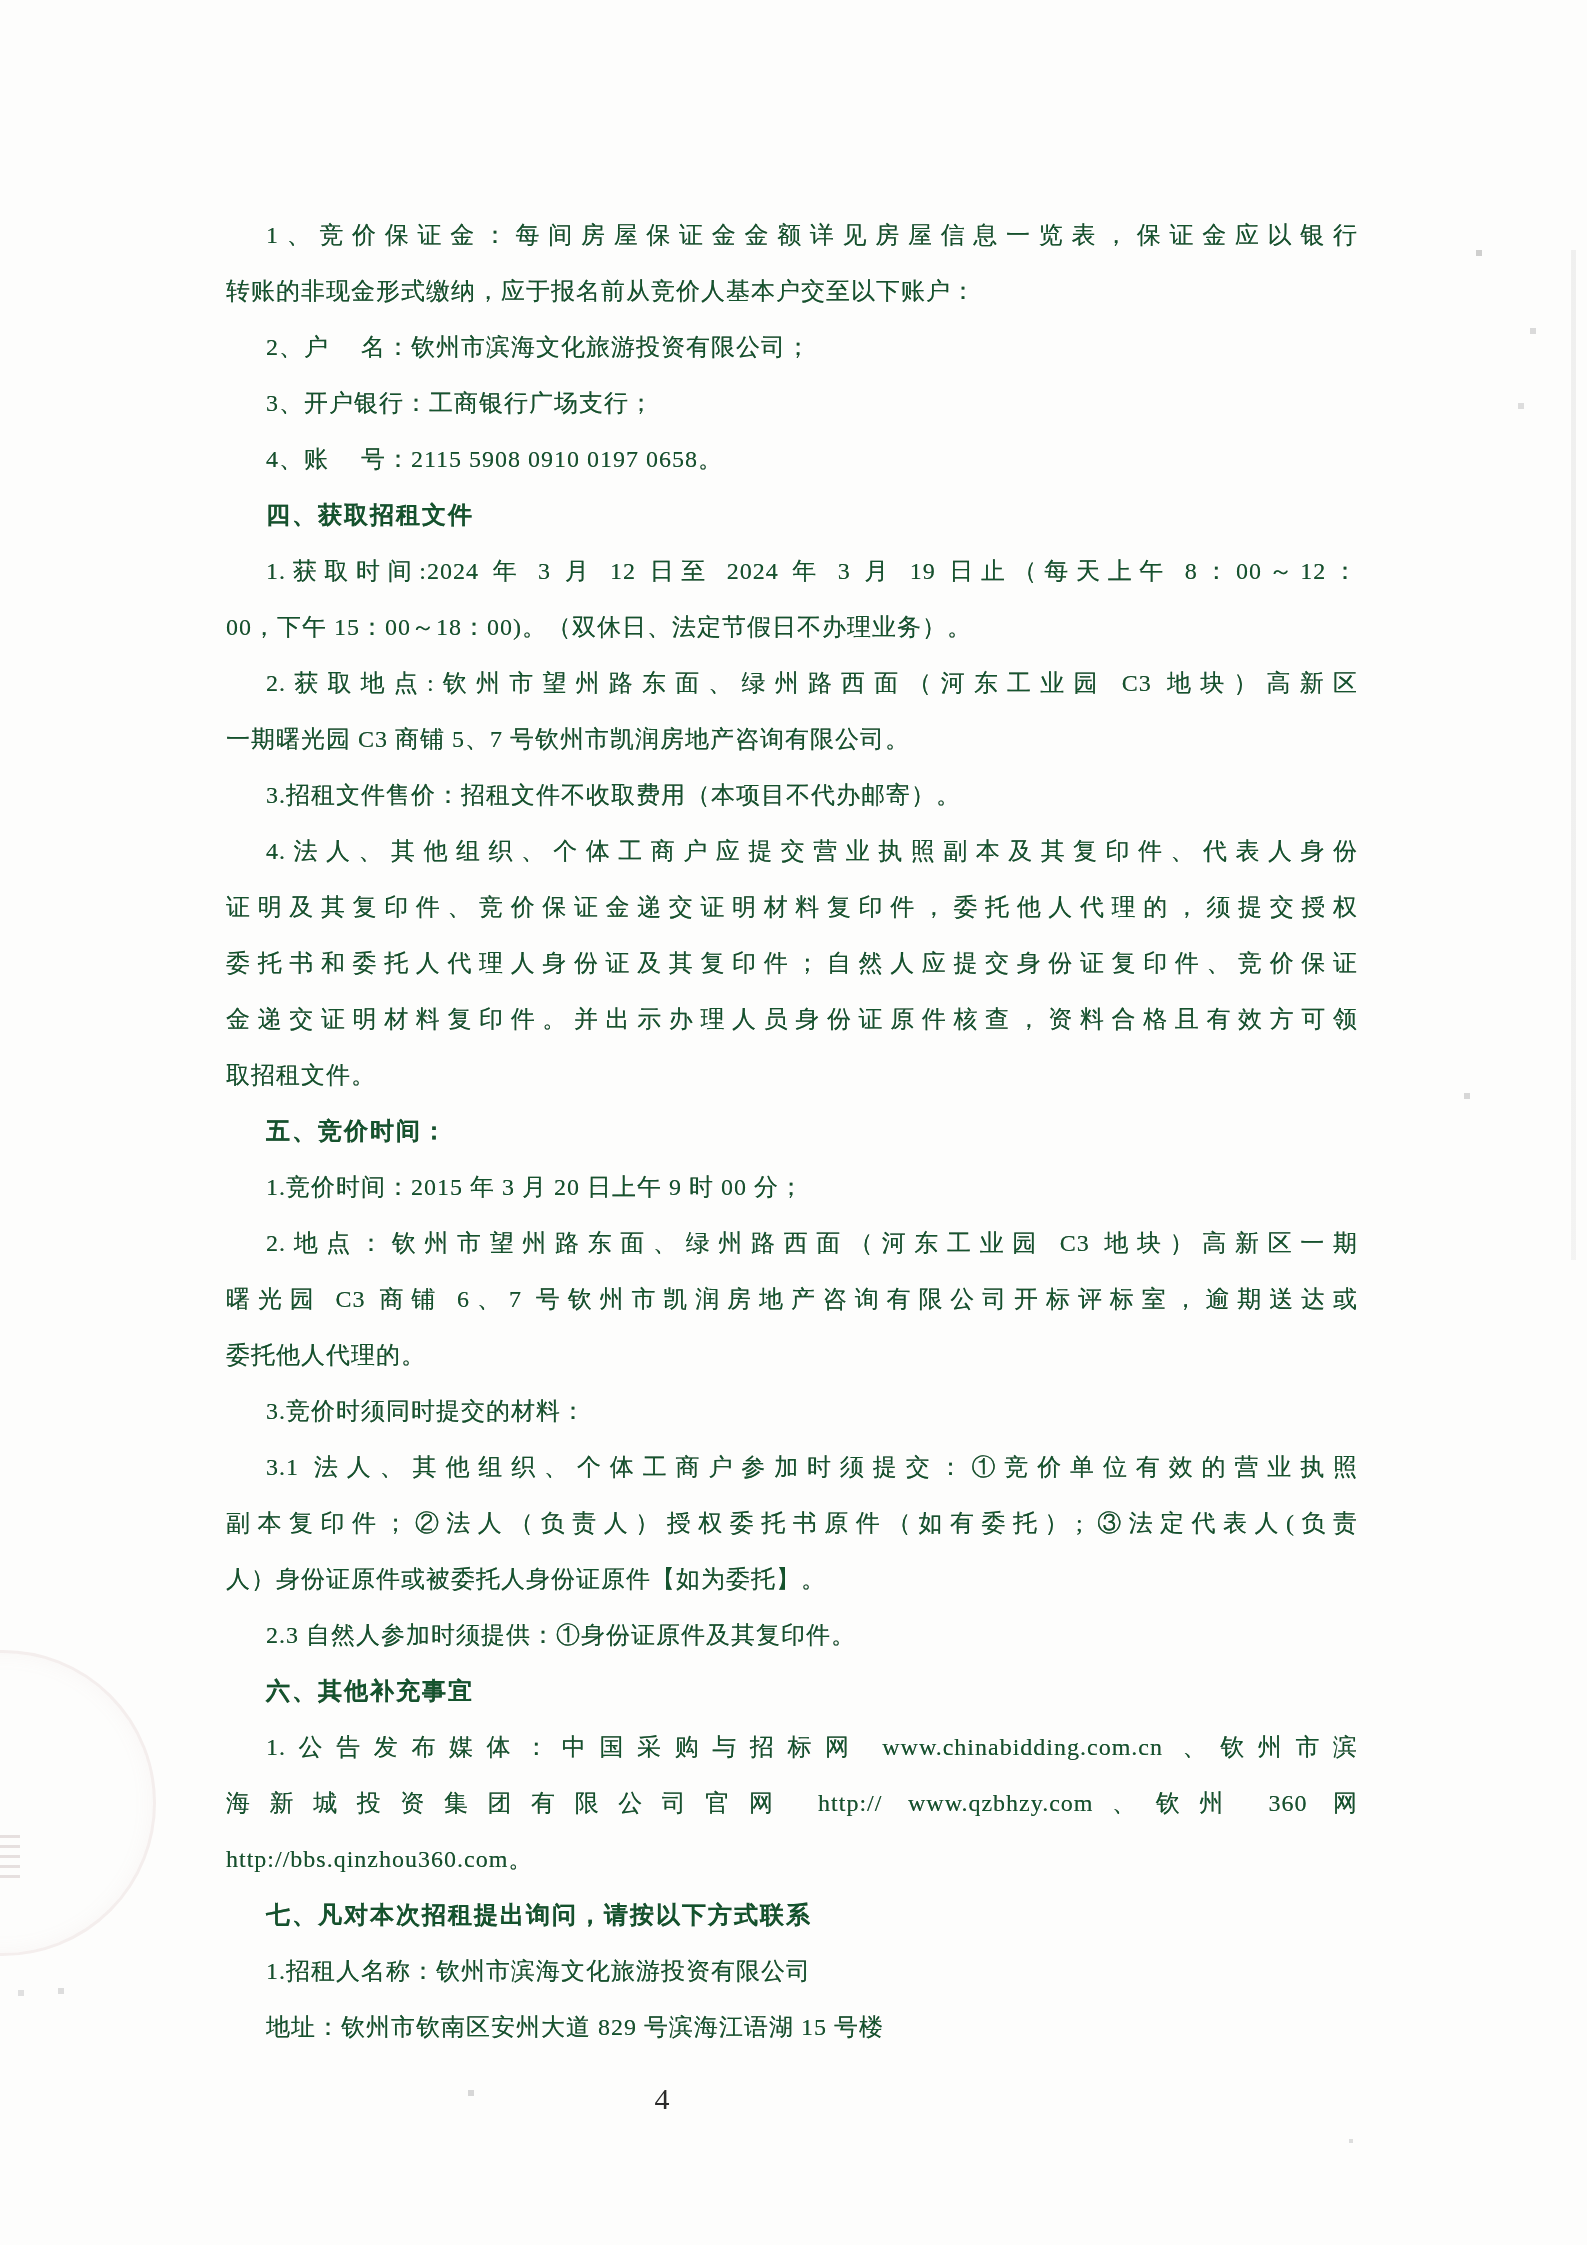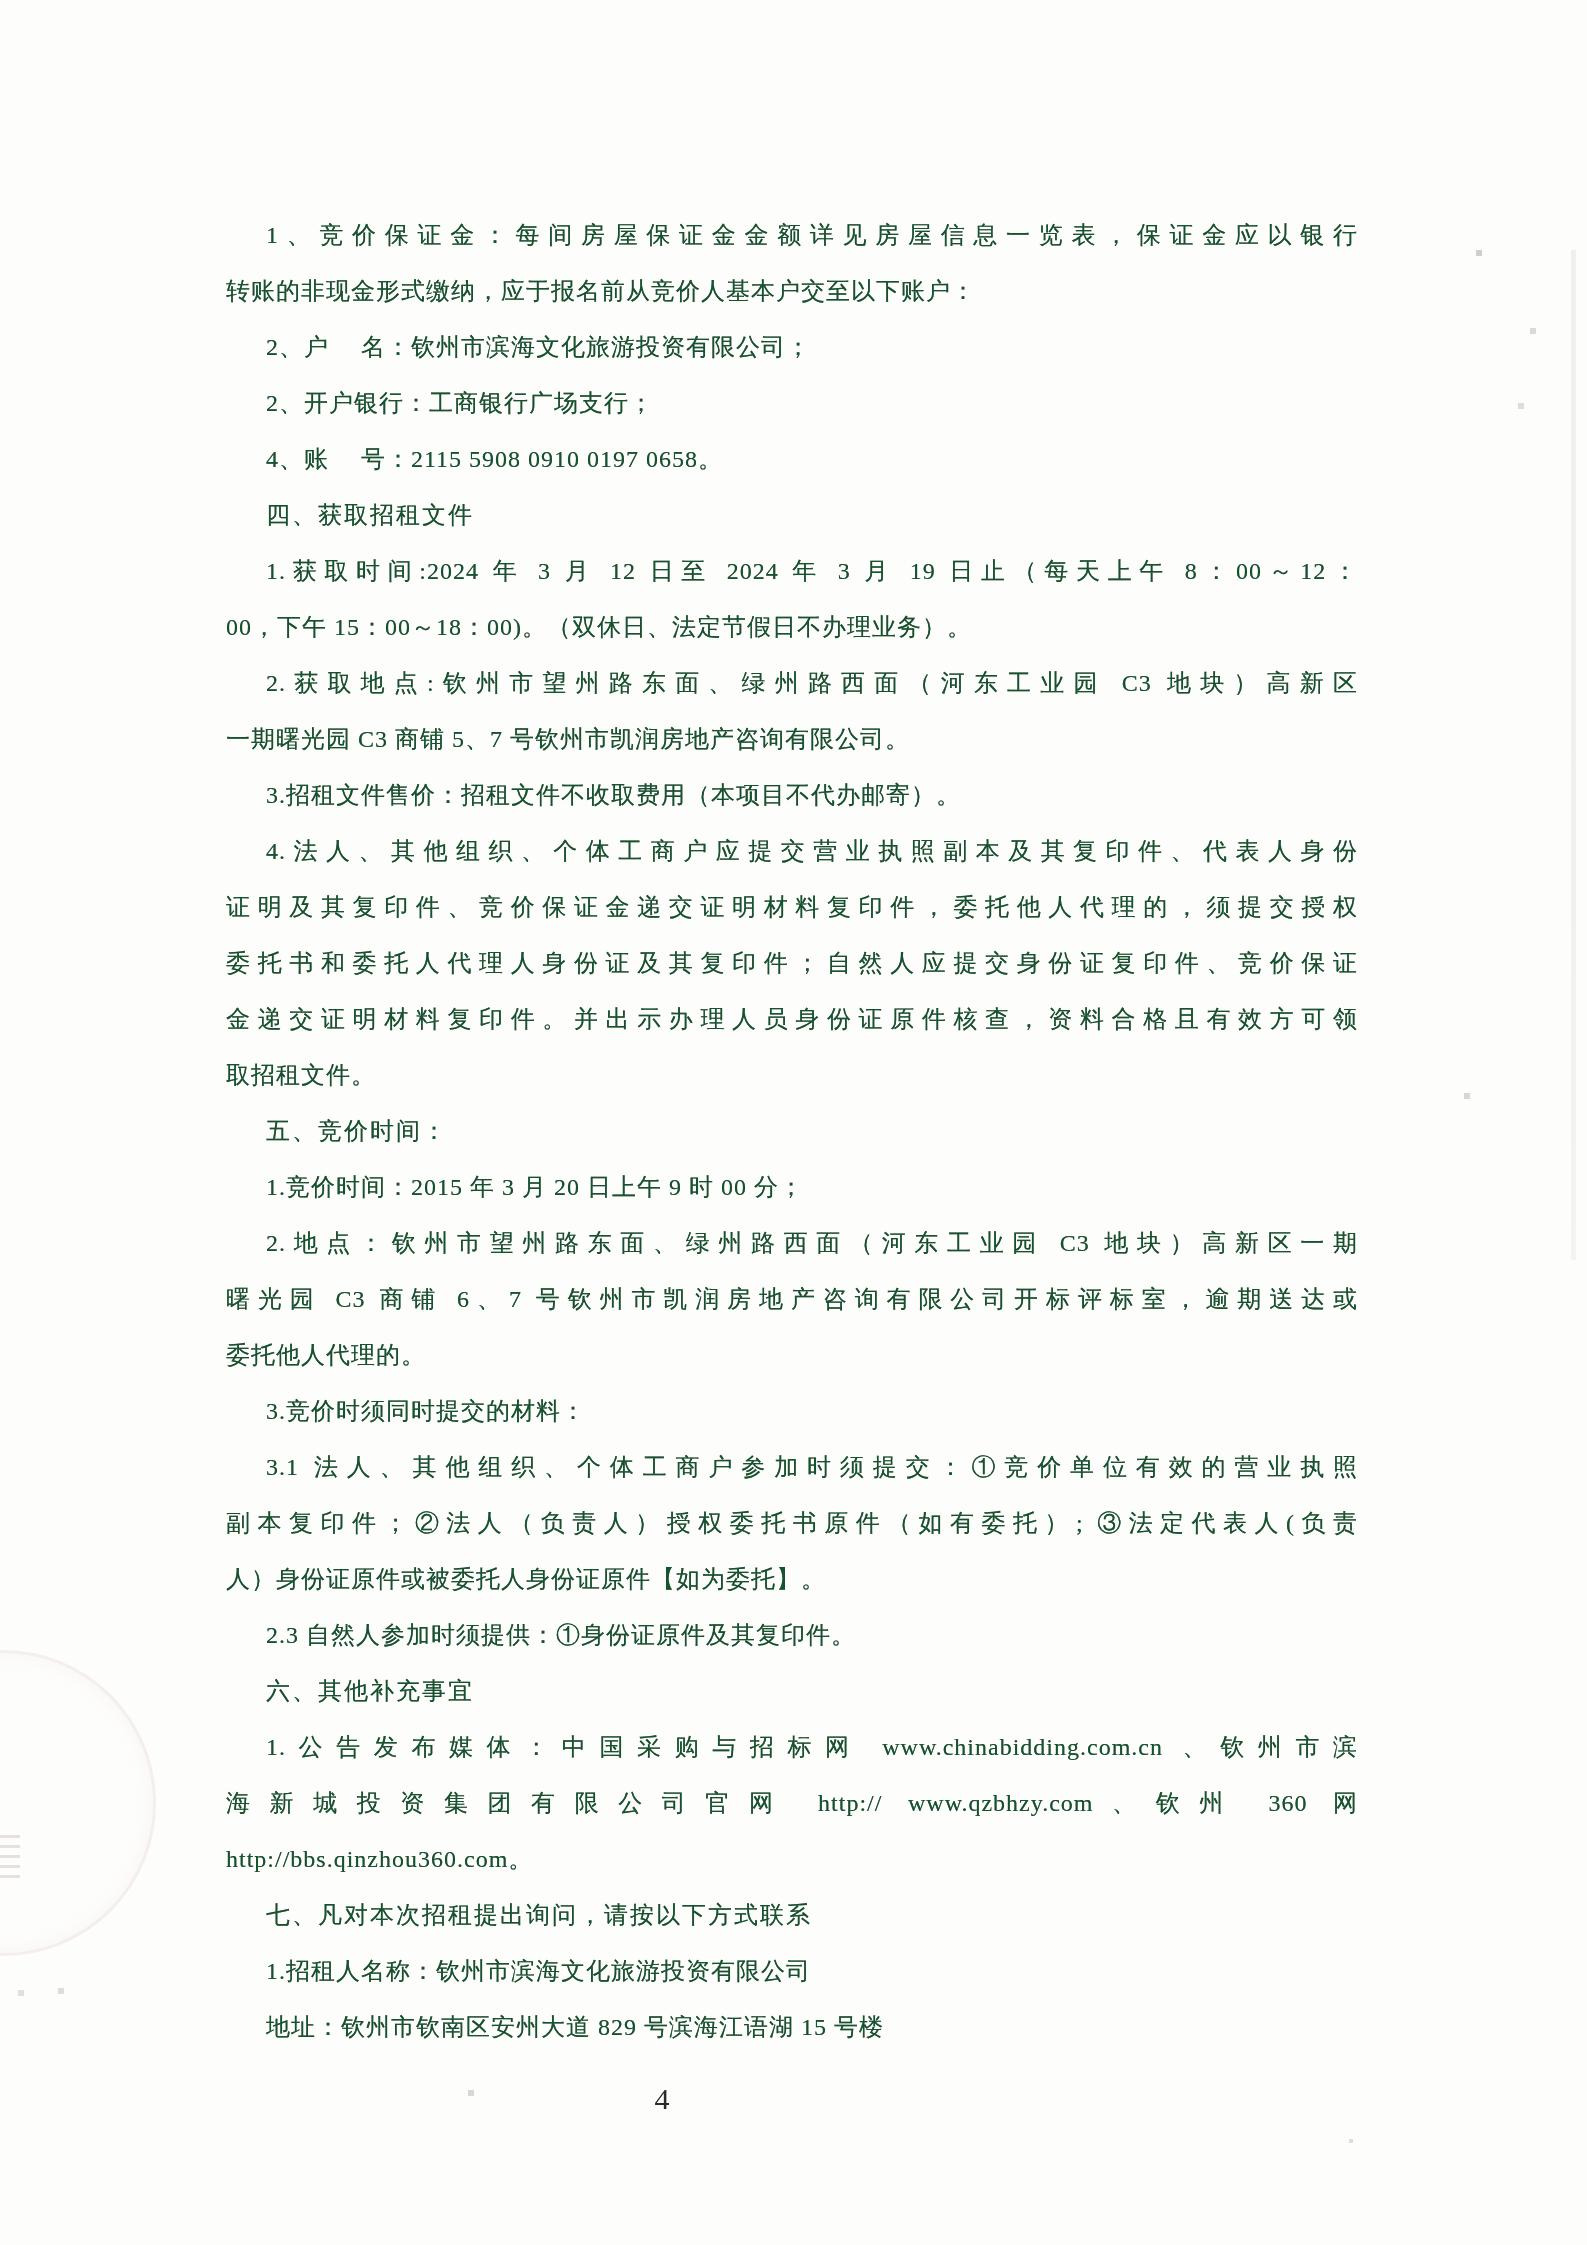--- a/index.html
+++ b/index.html
@@ -29,21 +29,21 @@
     letter-spacing: 1px;
     white-space: pre-wrap;
     text-shadow: 0 0 0.5px rgba(20,20,20,0.55);
   }
   .line.indent { text-indent: 40px; }
   .line.fill {
     text-align: justify;
     text-align-last: justify;
   }
   .line.bold {
-    font-weight: 400;
+    font-weight: 700;
     font-family: "Liberation Sans", "DejaVu Sans", sans-serif;
     letter-spacing: 2px;
   }
   .page-number {
     position: absolute;
     left: 662px;
     top: 2082px;
     transform: translateX(-50%);
     font-size: 30px;
     color: #2a2a2a;
@@ -105,21 +105,21 @@
 
   <div class="stamp-watermark"></div>
   <div class="stamp-lines"></div>
   <div class="scan-streak"></div>
   <div class="scan-specks"></div>
 
   <div class="doc-body">
       <div class="line indent fill">1、竞价保证金：每间房屋保证金金额详见房屋信息一览表，保证金应以银行</div>
       <div class="line">转账的非现金形式缴纳，应于报名前从竞价人基本户交至以下账户：</div>
       <div class="line indent">2、户　 名：钦州市滨海文化旅游投资有限公司；</div>
-      <div class="line indent">2、开户银行：工商银行广场支行；</div>
+      <div class="line indent">3、开户银行：工商银行广场支行；</div>
       <div class="line indent">4、账　 号：2115 5908 0910 0197 0658。</div>
       <div class="line bold indent">四、获取招租文件</div>
       <div class="line indent fill">1.获取时间:2024 年 3 月 12 日至 2024 年 3 月 19 日止（每天上午 8：00～12：</div>
       <div class="line">00，下午 15：00～18：00)。（双休日、法定节假日不办理业务）。</div>
       <div class="line indent fill">2.获取地点:钦州市望州路东面、绿州路西面（河东工业园 C3 地块）高新区</div>
       <div class="line">一期曙光园 C3 商铺 5、7 号钦州市凯润房地产咨询有限公司。</div>
       <div class="line indent">3.招租文件售价：招租文件不收取费用（本项目不代办邮寄）。</div>
       <div class="line indent fill">4.法人、其他组织、个体工商户应提交营业执照副本及其复印件、代表人身份</div>
       <div class="line fill">证明及其复印件、竞价保证金递交证明材料复印件，委托他人代理的，须提交授权</div>
       <div class="line fill">委托书和委托人代理人身份证及其复印件；自然人应提交身份证复印件、竞价保证</div>

